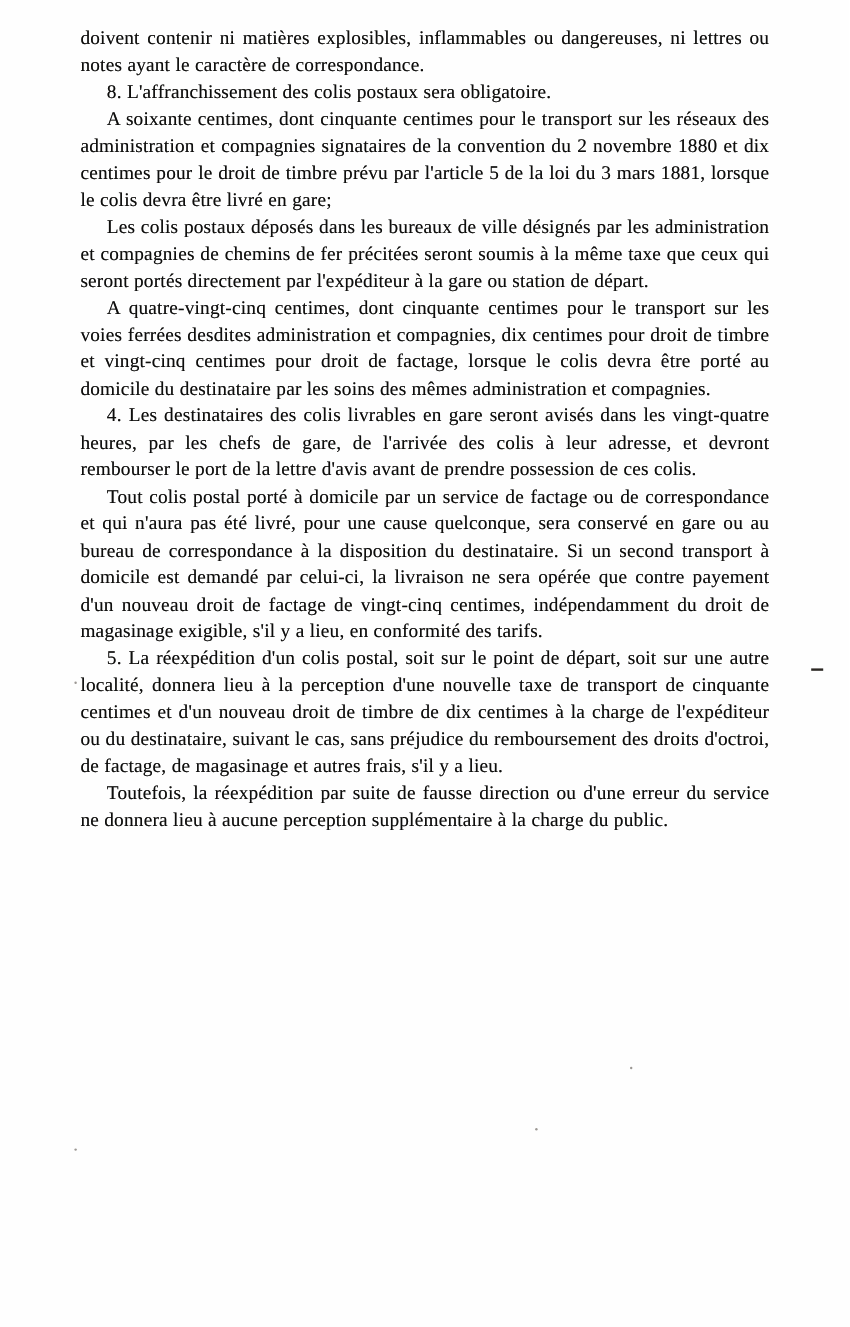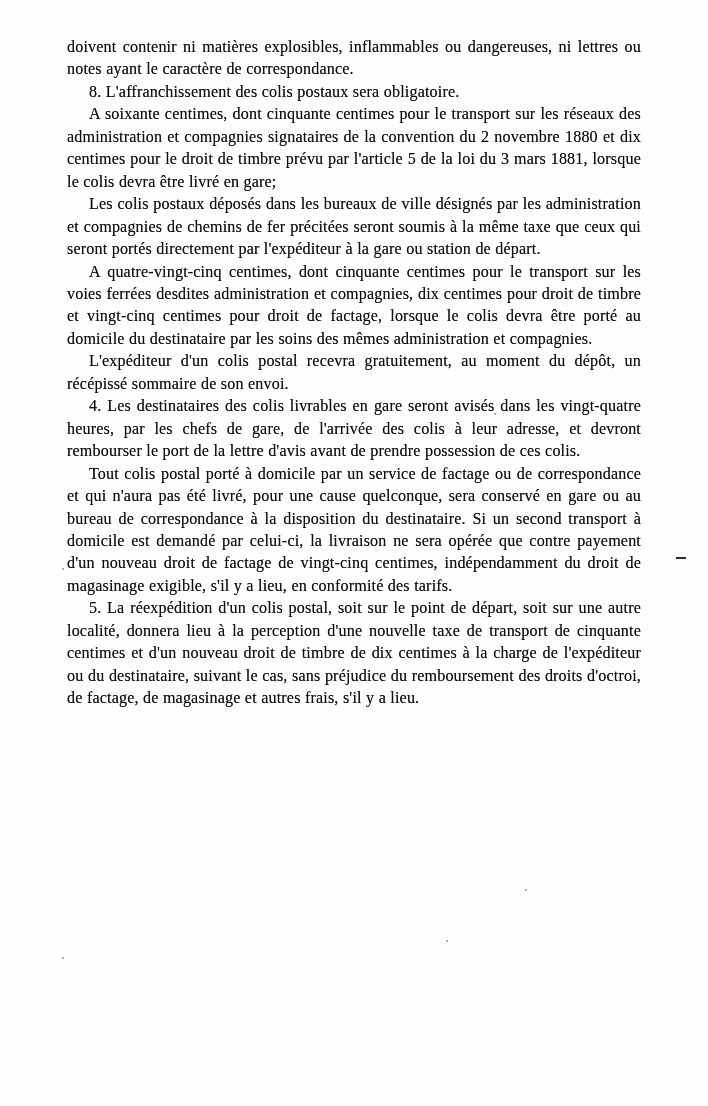--- a/index.html
+++ b/index.html
@@ -17,21 +17,21 @@
   }
   #page {
     position: relative;
     width: 708px;
     height: 1106px;
     background: #fefefe;
   }
   #text-column {
     position: absolute;
     left: 67px;
-    top: 36px;
+    top: 22px;
     width: 574px;
   }
   p.para {
     margin: 0;
     padding: 0;
     font-size: 16.1px;
     line-height: 22.45px;
     text-align: justify;
     text-justify: inter-word;
     letter-spacing: 0.01em;
@@ -69,29 +69,29 @@
 
     <p class="para indent">8. L'affranchissement des colis postaux sera obligatoire.</p>
 
 
     <p class="para indent">A soixante centimes, dont cinquante centimes pour le transport sur les réseaux des administration et compagnies signataires de la convention du 2 novembre 1880 et dix centimes pour le droit de timbre prévu par l'article 5 de la loi du 3 mars 1881, lorsque le colis devra être livré en gare;</p>
 
     <p class="para indent">Les colis postaux déposés dans les bureaux de ville désignés par les administration et compagnies de chemins de fer précitées seront soumis à la même taxe que ceux qui seront portés directement par l'expéditeur à la gare ou station de départ.</p>
 
     <p class="para indent">A quatre-vingt-cinq centimes, dont cinquante centimes pour le transport sur les voies ferrées desdites administration et compagnies, dix centimes pour droit de timbre et vingt-cinq centimes pour droit de factage, lorsque le colis devra être porté au domicile du destinataire par les soins des mêmes administration et compagnies.</p>
 
-    <p class="para indent">L'expéditeur d'un colis postal recevra gratuitement, au moment du dépôt, un récépissé sommaire de son envoi.</p>
 
     <p class="para indent">4. Les destinataires des colis livrables en gare seront avisés dans les vingt-quatre heures, par les chefs de gare, de l'arrivée des colis à leur adresse, et devront rembourser le port de la lettre d'avis avant de prendre possession de ces colis.</p>
 
 
     <p class="para indent">Tout colis postal porté à domicile par un service de factage ou de correspondance et qui n'aura pas été livré, pour une cause quelconque, sera conservé en gare ou au bureau de correspondance à la disposition du destinataire. Si un second transport à domicile est demandé par celui-ci, la livraison ne sera opérée que contre payement d'un nouveau droit de factage de vingt-cinq centimes, indépendamment du droit de magasinage exigible, s'il y a lieu, en conformité des tarifs.</p>
 
     <p class="para indent">5. La réexpédition d'un colis postal, soit sur le point de départ, soit sur une autre localité, donnera lieu à la perception d'une nouvelle taxe de transport de cinquante centimes et d'un nouveau droit de timbre de dix centimes à la charge de l'expéditeur ou du destinataire, suivant le cas, sans préjudice du remboursement des droits d'octroi, de factage, de magasinage et autres frais, s'il y a lieu.</p>
 
+    <p class="para indent">Toutefois, la réexpédition par suite de fausse direction ou d'une erreur du service ne donnera lieu à aucune perception supplémentaire à la charge du public.</p>
 
 
   </div>
 
   <div class="stray-mark" style="left:676px; top:557px; width:10px; height:1.5px;"></div>
   <div class="speck" style="left:62px; top:568px; width:2px; height:2px;"></div>
   <div class="speck" style="left:62px; top:957px; width:2px; height:2px;"></div>
   <div class="speck" style="left:446px; top:940px; width:2px; height:2px;"></div>
   <div class="speck" style="left:494px; top:413px; width:2px; height:2px;"></div>
   <div class="speck" style="left:525px; top:889px; width:2px; height:2px;"></div>

